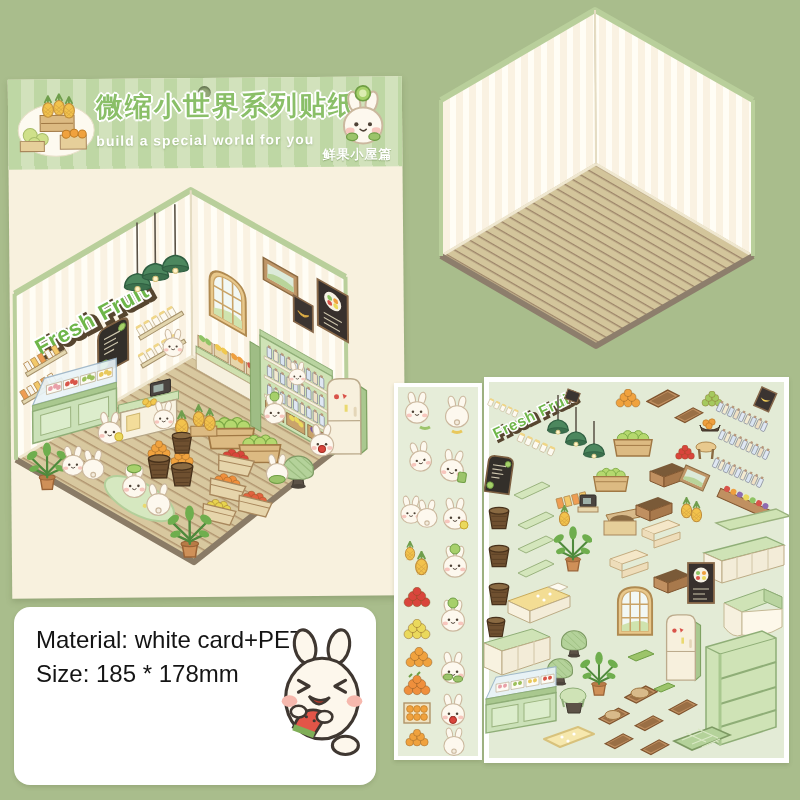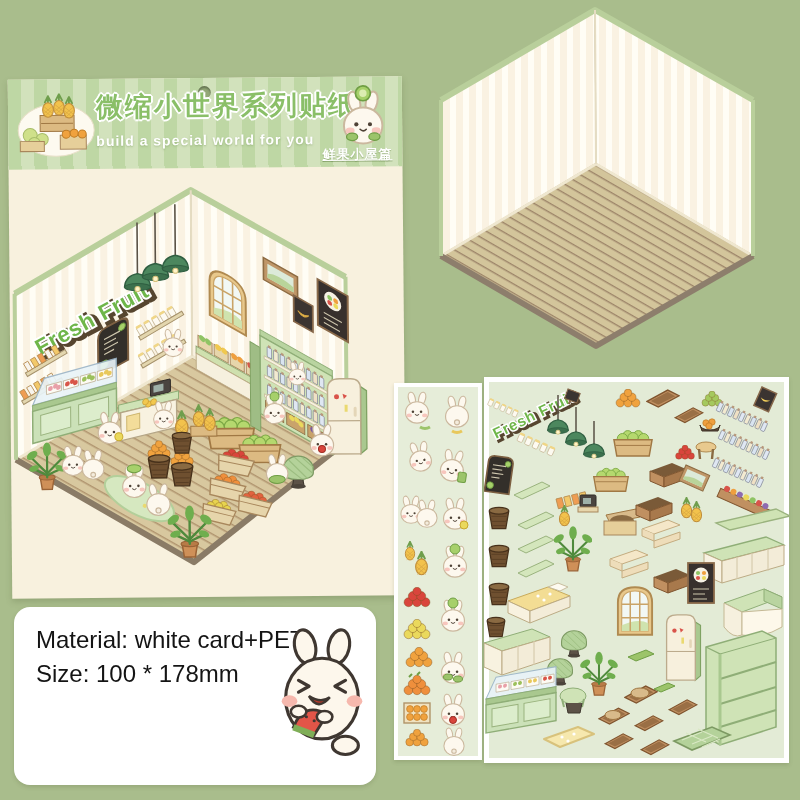--- a/index.html
+++ b/index.html
@@ -13,21 +13,21 @@
   .hang-hole{position:absolute;left:190px;top:8px;width:13px;height:13px;border-radius:50%;
     background:#93a877;box-shadow:inset 0 2px 2px rgba(0,0,0,.3),0 1px 0 rgba(255,255,255,.45);}
   .header-art{position:absolute;left:8px;top:14px;}
   .header-text{position:absolute;left:88px;top:10px;width:218px;text-align:center;}
   .card-title{font-size:27px;font-weight:bold;color:#8abf68;letter-spacing:2px;white-space:nowrap;
     text-shadow:-2px 0 #fff,2px 0 #fff,0 -2px #fff,0 2px #fff,-1px -1px #fff,1px 1px #fff,-1px 1px #fff,1px -1px #fff;}
   .card-subtitle{margin-top:8px;font-size:14px;font-weight:bold;color:#ffffff;letter-spacing:1px;
     text-shadow:0 1px 2px rgba(120,150,90,.5);white-space:nowrap;}
   .bunny-badge{position:absolute;right:14px;top:8px;}
   .edition-label{position:absolute;right:10px;bottom:3px;font-size:13px;font-weight:bold;color:#ffffff;
-    letter-spacing:1px;text-shadow:0 1px 1px rgba(110,140,80,.6);text-decoration:underline;}
+    letter-spacing:1px;text-shadow:0 1px 1px rgba(110,140,80,.6);}
   .card-scene{position:absolute;left:0;top:90px;}
   
   .room-card{position:absolute;left:430px;top:4px;}
   
   .info-box{position:absolute;left:14px;top:607px;width:362px;height:178px;background:#ffffff;
     border-radius:16px;box-shadow:0 2px 4px rgba(80,90,50,.2);}
   .info-lines{position:absolute;left:22px;top:16px;font-size:24px;color:#141414;line-height:34px;}
   .info-bunny{position:absolute;right:2px;top:16px;}
   
   .sticker-strip{position:absolute;left:394px;top:383px;width:88px;height:377px;background:#ffffff;
@@ -522,21 +522,21 @@
     <path d="M11,252 L166,160 L323,252" stroke="#efe7cf" stroke-width="3" fill="none"></path>
     <path d="M11,252 L166,342 L323,252" stroke="#8d7e6c" stroke-width="6" stroke-linejoin="round" fill="none"></path>
     <path d="M11,96 L165,6 L323,96" stroke="#b9cf9b" stroke-width="6" stroke-linejoin="round" fill="none"></path>
     <path d="M11,96 L11,252 M323,96 L323,252" stroke="#b9cf9b" stroke-width="4"></path>
     <line x1="165" y1="6" x2="166" y2="160" stroke="#e5dcc2" stroke-width="2"></line>
   </svg>
 
   <div class="info-box">
     <div class="info-lines">
       <div>Material: white card+PET</div>
-      <div>Size: 100 * 178mm</div>
+      <div>Size: 185 * 178mm</div>
     </div>
     <svg class="info-bunny" width="104" height="146" viewBox="0 0 80 108">
       <g stroke="#3f3731" stroke-width="2.4" fill="#fdf7ec">
         <ellipse cx="27" cy="16" rx="8" ry="13" transform="rotate(-12 27 16)"></ellipse>
         <ellipse cx="53" cy="16" rx="8" ry="13" transform="rotate(12 53 16)"></ellipse>
         <ellipse cx="40" cy="56" rx="28" ry="31"></ellipse>
         <ellipse cx="58" cy="92" rx="10" ry="7"></ellipse>
       </g>
       <ellipse cx="15" cy="58" rx="6" ry="4.5" fill="#f6b8ad"></ellipse>
         <ellipse cx="65" cy="58" rx="6" ry="4.5" fill="#f6b8ad"></ellipse>

